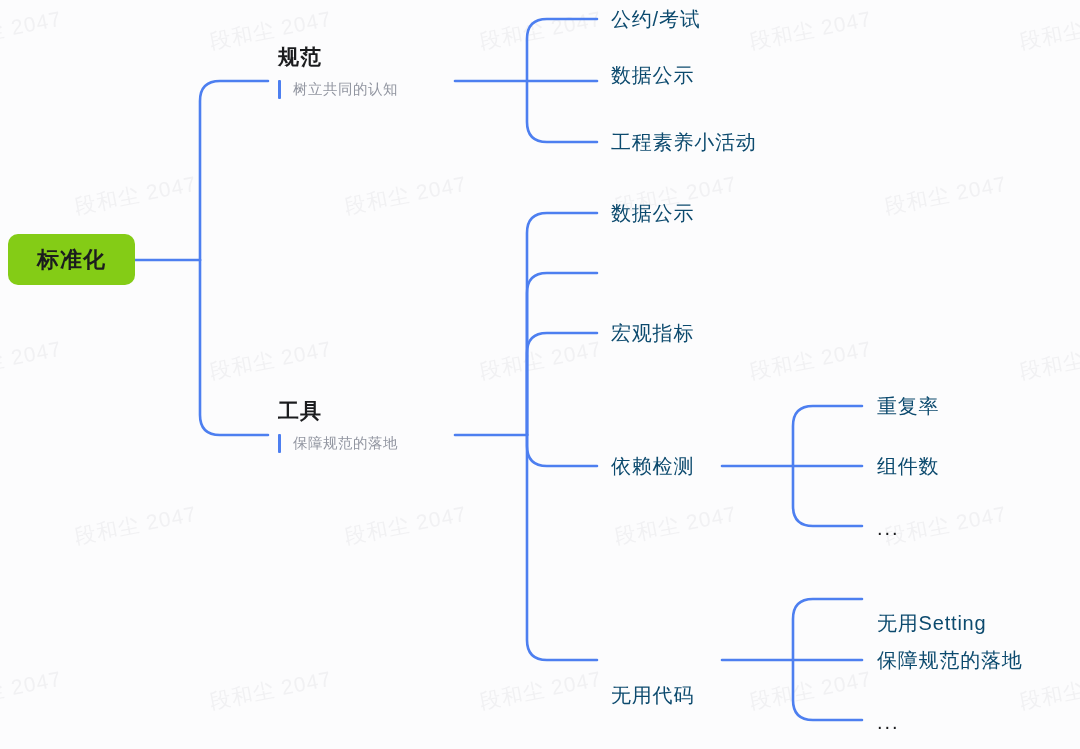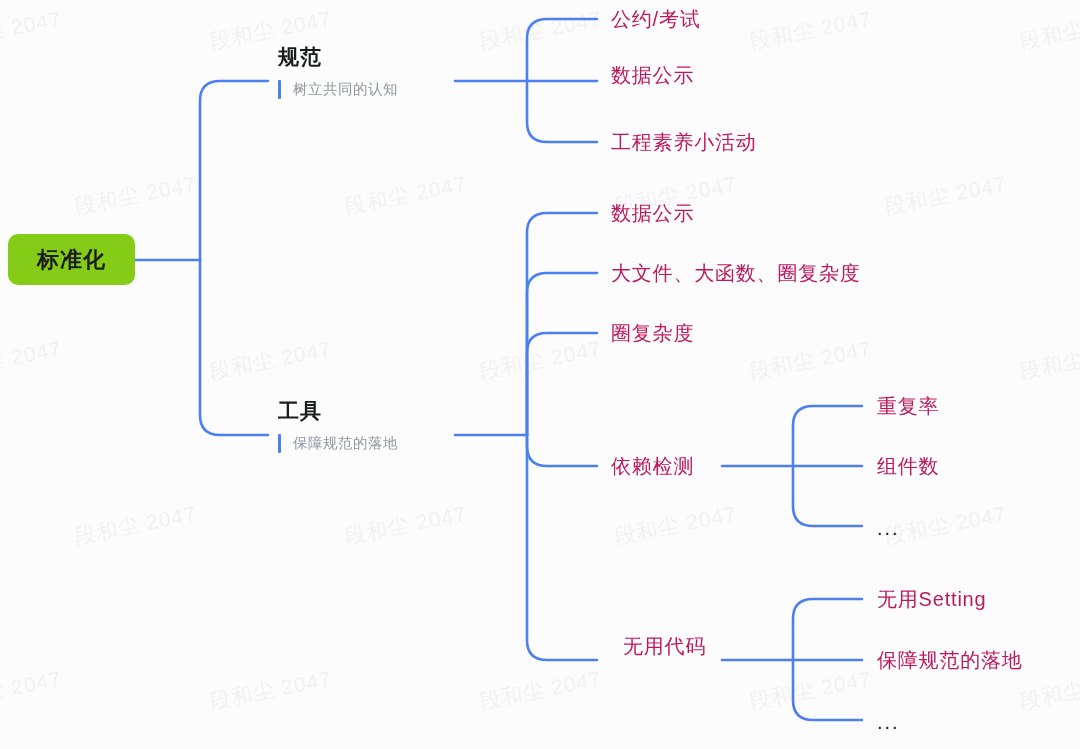--- a/index.html
+++ b/index.html
@@ -82,21 +82,21 @@
     flex: none;
   }
   .sub-text {
     font-size: 14.5px;
     color: #9195a0;
     letter-spacing: 0.5px;
     line-height: 19px;
   }
   .leaf-node {
     font-size: 20px;
-    color: #be185d;
+    color: #0c4a6e;
     letter-spacing: 0.8px;
     line-height: 24px;
   }
   .leaf-ellipsis {
     font-size: 20px;
     color: #1b1c1e;
     letter-spacing: 2px;
   }
 </style>
 </head>
@@ -182,26 +182,25 @@
       <div class="branch-title">工具</div>
       <div class="branch-sub">
         <span class="sub-bar"></span>
         <span class="sub-text">保障规范的落地</span>
       </div>
     </div>
 
     <div class="node leaf-node" style="left:611px; top:130px;">工程素养小活动</div>
 
     <div class="node leaf-node" style="left:611px; top:201px;">数据公示</div>
-    <div class="node leaf-node" style="left:611px; top:261px;">大文件、大函数、圈复杂度</div>
-    <div class="node leaf-node" style="left:611px; top:321px;">圈复杂度</div>
+    <div class="node leaf-node" style="left:611px; top:321px;">宏观指标</div>
     <div class="node leaf-node" style="left:611px; top:454px;">依赖检测</div>
-    <div class="node leaf-node" style="left:611px; top:634px;margin-left:12px;">无用代码</div>
+    <div class="node leaf-node" style="left:611px; top:683px;">无用代码</div>
 
     <div class="node leaf-node" style="left:877px; top:394px;">重复率</div>
     <div class="node leaf-node" style="left:877px; top:454px;">组件数</div>
     <div class="node leaf-ellipsis" style="left:877px; top:517px;">...</div>
 
-    <div class="node leaf-node" style="left:877px; top:587px;">无用Setting</div>
+    <div class="node leaf-node" style="left:877px; top:611px;">无用Setting</div>
     <div class="node leaf-node" style="left:877px; top:648px;">保障规范的落地</div>
     <div class="node leaf-ellipsis" style="left:877px; top:711px;">...</div>
   </div>
 </div>
 
 </body></html>

